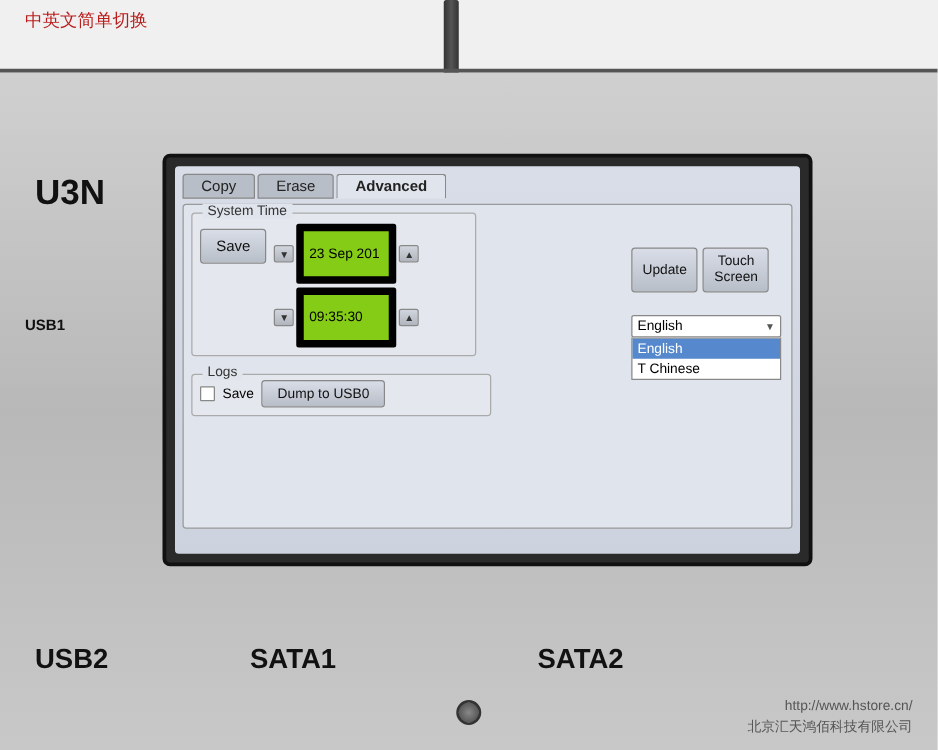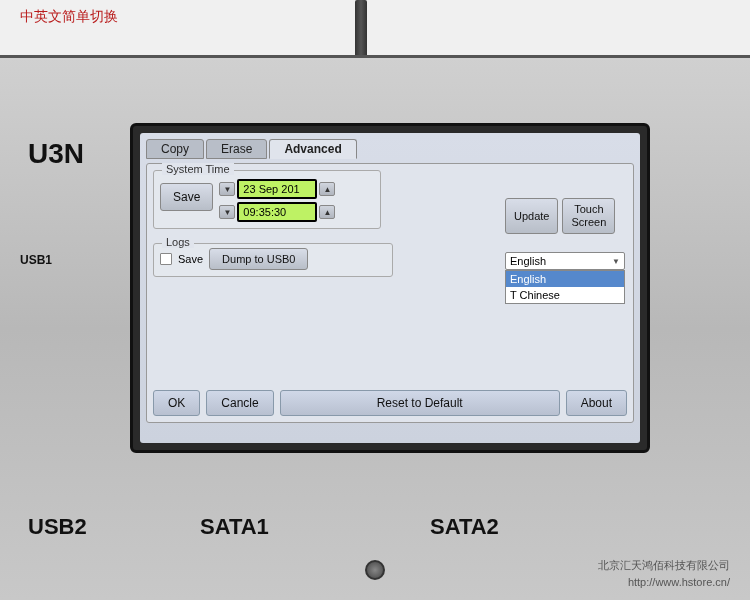--- a/index.html
+++ b/index.html
@@ -207,24 +207,24 @@
       border-radius: 2px;
       font-size: 8px;
       cursor: pointer;
       display: flex;
       align-items: center;
       justify-content: center;
       color: #333;
     }
 
     .field-value {
-      background: #bef264;
-      border: 2px solid #000000;
+      background: #84cc16;
+      border: 6px solid #000000;
       border-radius: 2px;
-      padding: 2px 4px;
+      padding: 12px 4px;
       font-size: 11px;
       min-width: 80px;
     }
 
     
     .right-panel {
       position: absolute;
       top: 34px;
       right: 8px;
       width: 120px;
@@ -457,31 +457,25 @@
         <div class="group-box" style="margin-top: 8px; width: 240px;">
           <span class="group-label">Logs</span>
           <div class="logs-row">
             <div class="checkbox"></div>
             <span style="font-size:11px;">Save</span>
             <button class="dump-btn">Dump to USB0</button>
           </div>
         </div>
 
         
-        <div class="bottom-btns">
-          <button class="action-btn">OK</button>
-          <button class="action-btn">Cancle</button>
-          <button class="action-btn reset">Reset to Default</button>
-          <button class="action-btn">About</button>
-        </div>
 
       </div>
     </div>
   </div>
 
   <div class="watermark">
+    <div>http://www.hstore.cn/</div>
     <div>北京汇天鸿佰科技有限公司</div>
-    <div>http://www.hstore.cn/</div>
   </div>
 
   <div class="bottom-circle"></div>
 
 </div>
 
 </body></html>

